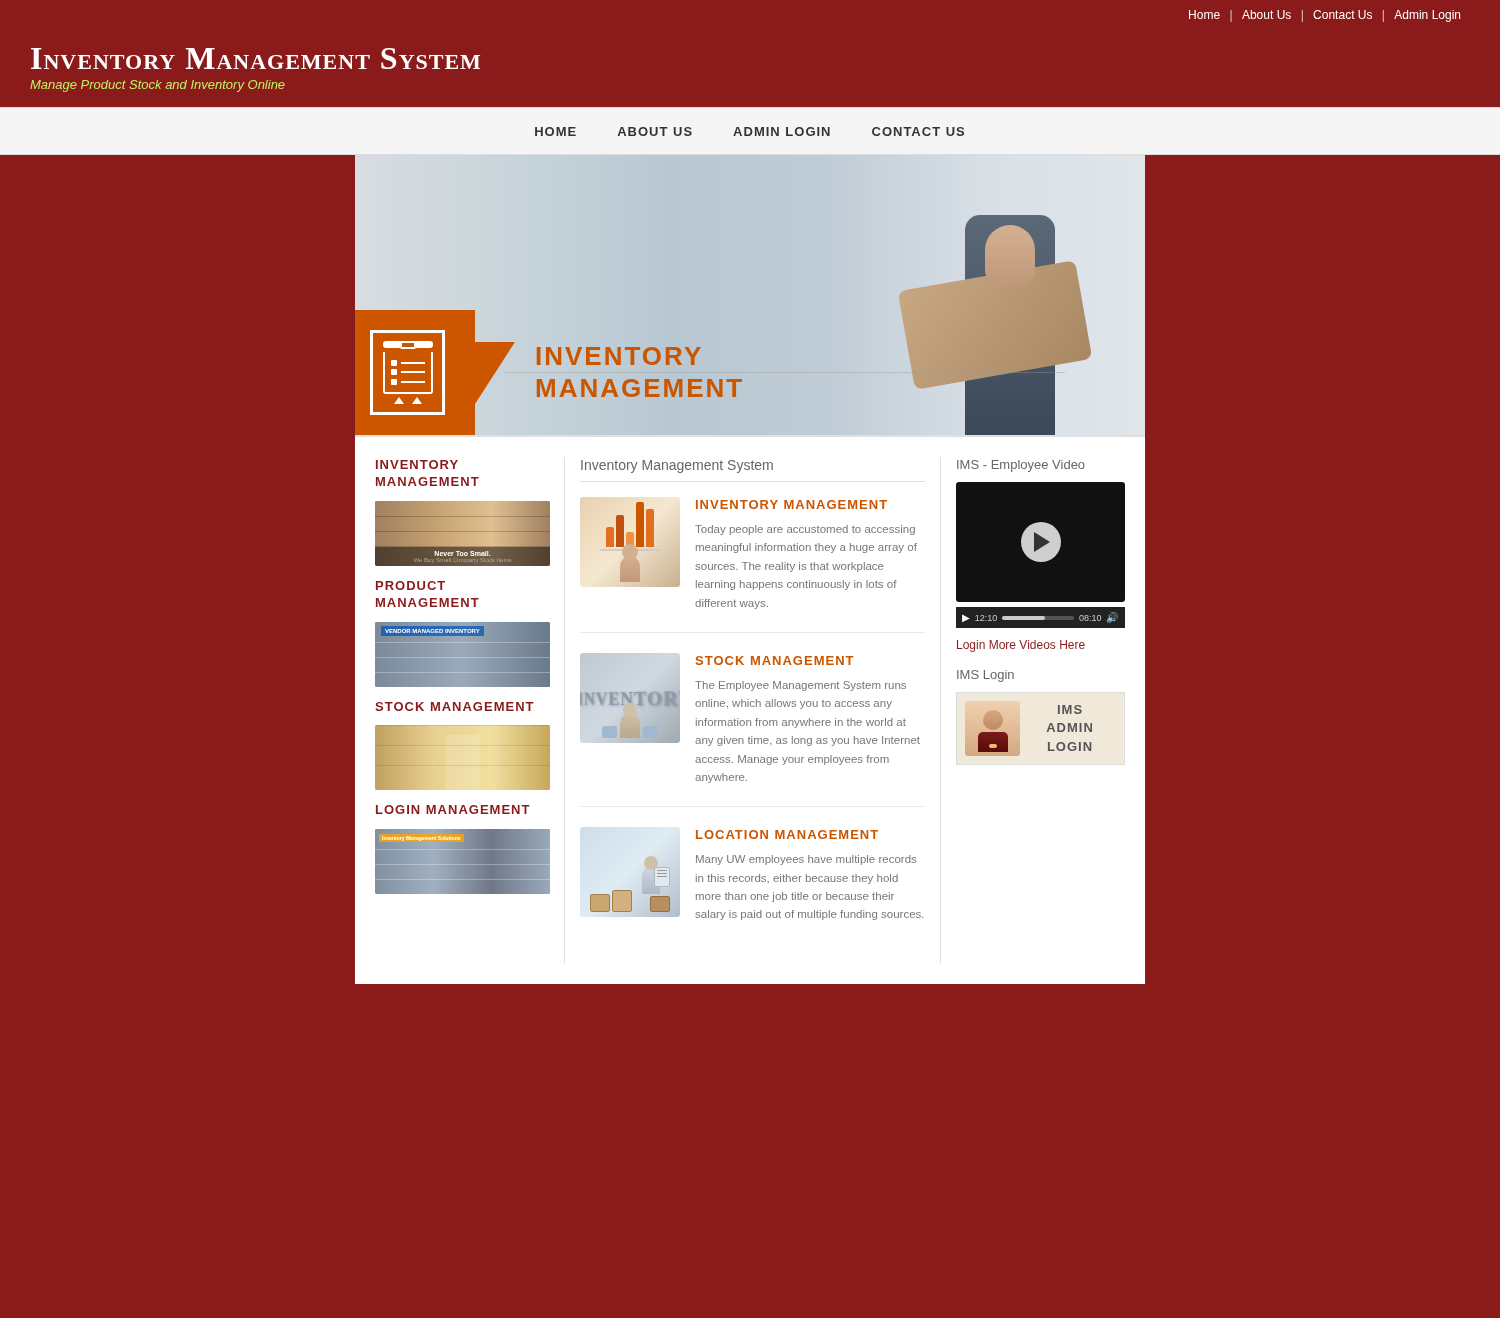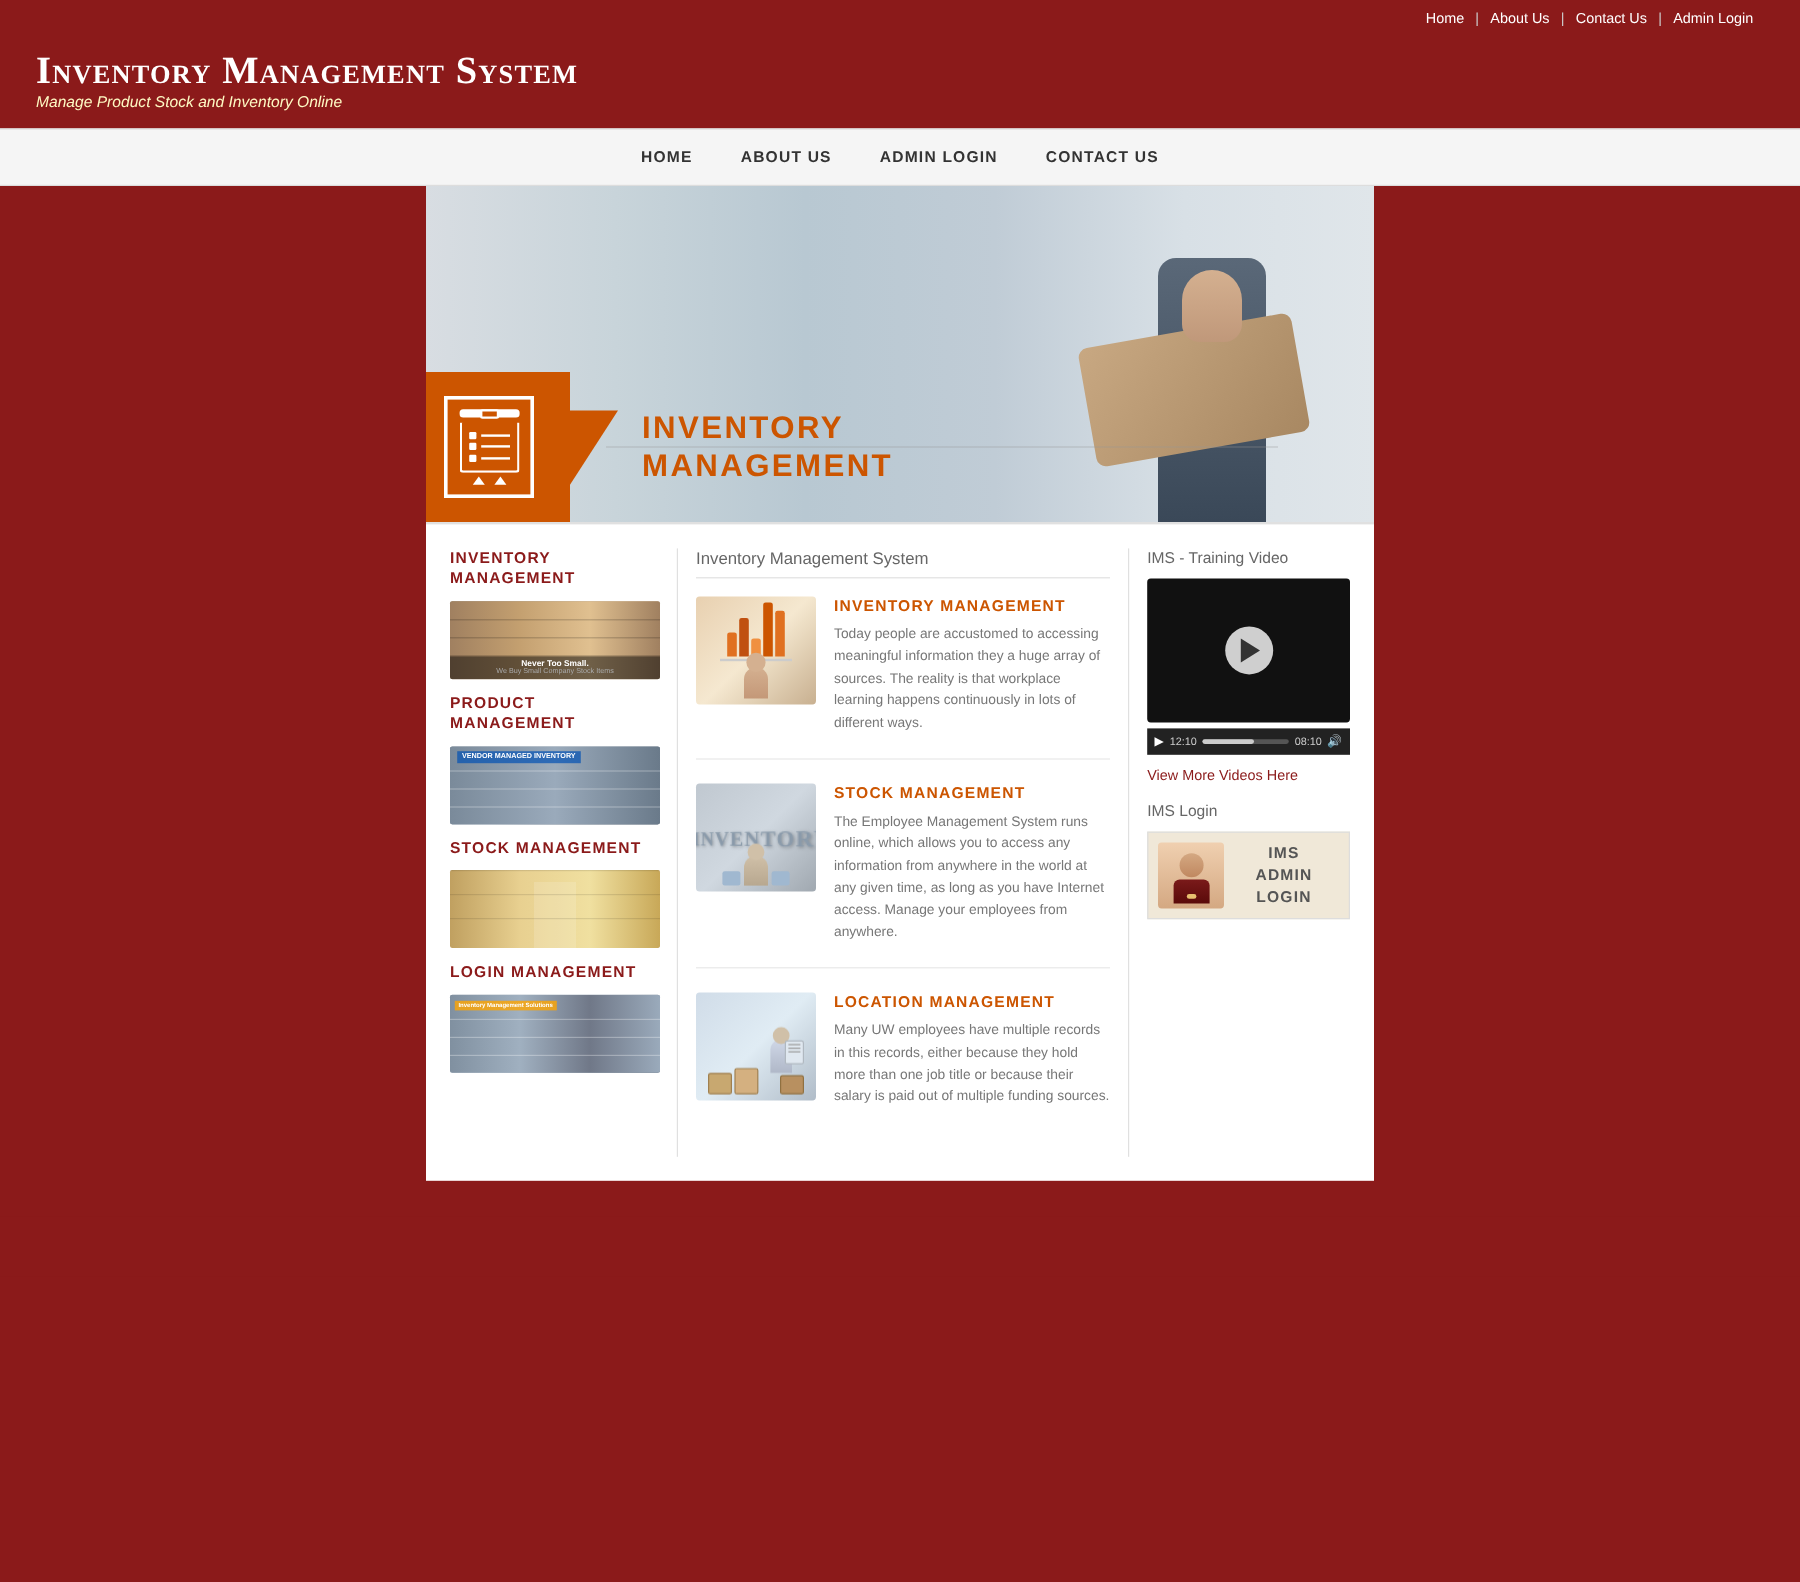--- a/index.html
+++ b/index.html
@@ -31,21 +31,21 @@
       padding: 10px 30px 15px 30px;
     }
     .header h1 {
       color: #fff;
       font-size: 32px;
       font-family: 'Times New Roman', serif;
       font-variant: small-caps;
       letter-spacing: 1px;
     }
     .header .subtitle {
-      color: #fef9c3;
+      color: #bef264;
       font-size: 13px;
       font-style: italic;
       font-family: Arial, sans-serif;
     }
 
     
     .nav-bar {
       background-color: #f5f5f5;
       border-top: 1px solid #ddd;
       border-bottom: 1px solid #ddd;
@@ -581,39 +581,39 @@
           <div class="card-content">
             <h3>LOCATION MANAGEMENT</h3>
             <p>Many UW employees have multiple records in this records, either because they hold more than one job title or because their salary is paid out of multiple funding sources.</p>
           </div>
         </div>
 
       </div>
 
       <div class="right-sidebar">
 
-        <div class="right-section-title">IMS - Training Video</div>
+        <div class="right-section-title">IMS - Employee Video</div>
 
         <div class="video-player">
           <div class="play-button">
             <div class="play-triangle"></div>
           </div>
         </div>
 
         <div class="video-controls">
           <span class="play-small">▶</span>
           <span class="time-text">12:10</span>
           <div class="progress-bar">
             <div class="progress-fill"></div>
           </div>
           <span class="time-text">08:10</span>
           <span class="volume-icon">🔊</span>
         </div>
 
-        <a href="#" class="view-more-link">View More Videos Here</a>
+        <a href="#" class="view-more-link">Login More Videos Here</a>
 
         <div class="ims-login-title">IMS Login</div>
 
         <div class="login-button">
           <div class="login-avatar">
 
             <div style="display:flex;flex-direction:column;align-items:center;">
               <div style="width:20px;height:20px;background:linear-gradient(to bottom,#d4a882,#c08860);border-radius:50%;"></div>
               <div style="width:30px;height:20px;background:linear-gradient(to bottom,#7a1a1a,#5a0a0a);border-radius:5px 5px 0 0;margin-top:2px;"></div>
               <div style="width:8px;height:4px;background:#e8c070;border-radius:2px;margin-top:-8px;"></div>

